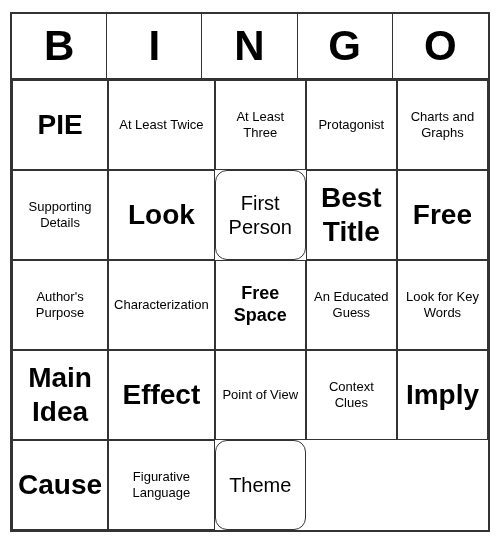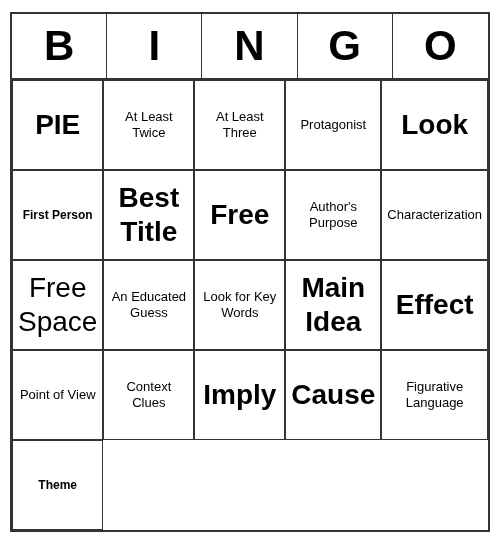--- a/index.html
+++ b/index.html
@@ -43,44 +43,47 @@
       text-align: center;
       padding: 5px;
       font-size: 13px;
       line-height: 1.2;
     }
     .bingo-cell.xlarge-text {
       font-size: 28px;
       font-weight: bold;
     }
     .bingo-cell.medium-text {
-      font-size: 12px;
-      font-weight: bold;
+      font-size: 20px;
+      font-weight: normal;
+      border-radius: 12px;
     }
     .bingo-cell.free-space {
-      font-size: 28px;
-      font-weight: normal;
+      font-size: 18px;
+      font-weight: bold;
     }
   </style>
 </head>
 <body>
 
 <div class="bingo-card">
   <div class="bingo-header">
   <div class="bingo-header-cell">B</div>
       <div class="bingo-header-cell">I</div>
       <div class="bingo-header-cell">N</div>
       <div class="bingo-header-cell">G</div>
       <div class="bingo-header-cell">O</div>
     </div>
   <div class="bingo-grid">
   <div class="bingo-cell xlarge-text">PIE</div>
       <div class="bingo-cell ">At Least Twice</div>
       <div class="bingo-cell ">At Least Three</div>
       <div class="bingo-cell ">Protagonist</div>
+      <div class="bingo-cell ">Charts and Graphs</div>
+      <div class="bingo-cell ">Supporting Details</div>
       <div class="bingo-cell xlarge-text">Look</div>
       <div class="bingo-cell medium-text">First Person</div>
       <div class="bingo-cell xlarge-text">Best Title</div>
       <div class="bingo-cell xlarge-text">Free</div>
       <div class="bingo-cell ">Author's Purpose</div>
       <div class="bingo-cell ">Characterization</div>
       <div class="bingo-cell free-space">Free Space</div>
       <div class="bingo-cell ">An Educated Guess</div>
       <div class="bingo-cell ">Look for Key Words</div>
       <div class="bingo-cell xlarge-text">Main Idea</div>

